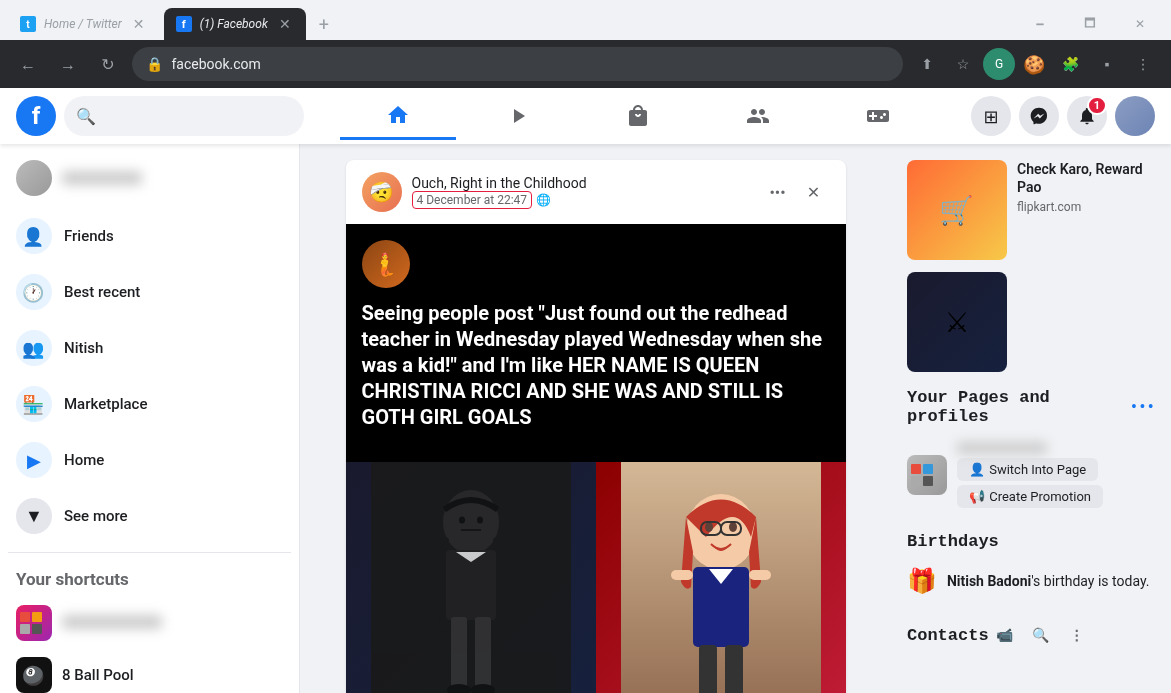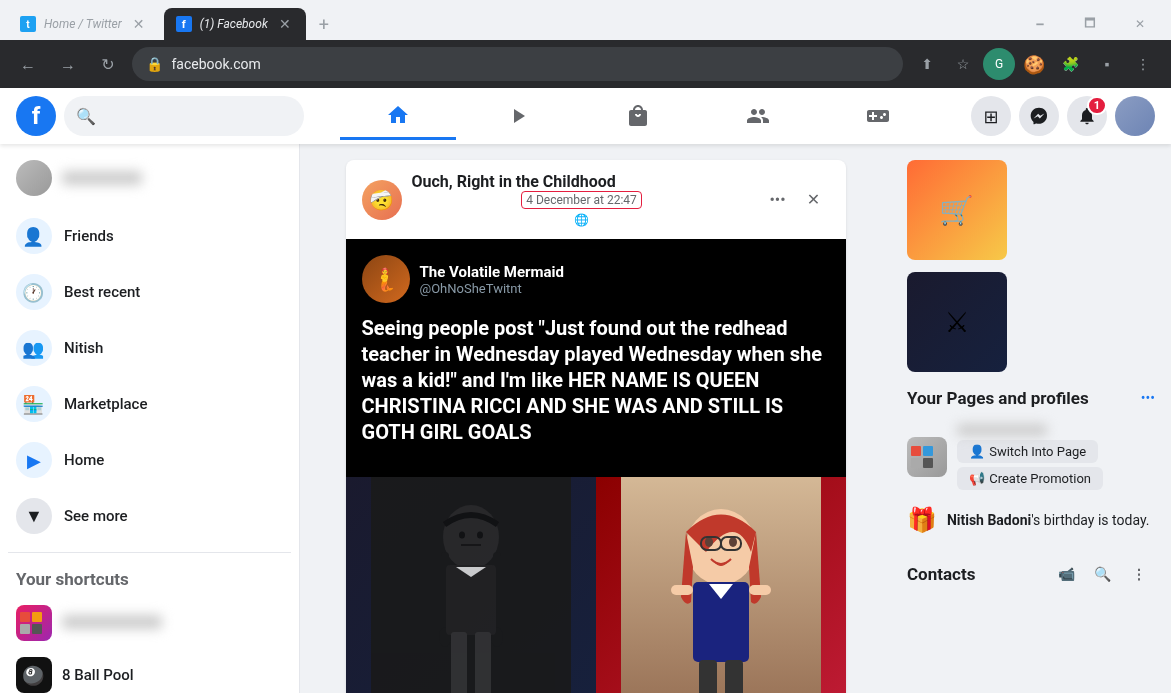--- a/index.html
+++ b/index.html
@@ -58,22 +58,22 @@
     
     .fb-feed { flex: 1; overflow-y: auto; display: flex; justify-content: center; padding: 16px; }
     .feed-inner { width: 500px; }
 
     
     .post-card { background: white; border-radius: 8px; box-shadow: 0 1px 3px rgba(0,0,0,0.1); overflow: hidden; }
     .post-header { display: flex; align-items: center; padding: 12px 16px; gap: 10px; }
     .post-group-icon { width: 40px; height: 40px; border-radius: 50%; background: #e4e6eb; overflow: hidden; }
     .post-group-img { width: 100%; height: 100%; background: linear-gradient(135deg, #f4a261, #e76f51); display: flex; align-items: center; justify-content: center; font-size: 20px; }
     .post-info { flex: 1; }
-    .post-group-name { font-size: 16px; font-weight: 700; color: #1c1e21; }
-    .post-meta { display: flex; align-items: center; gap: 4px; font-size: 13px; color: #65676b; flex-direction: column; }
+    .post-group-name { font-size: 14px; font-weight: 400; color: #1c1e21; }
+    .post-meta { display: flex; align-items: center; gap: 4px; font-size: 13px; color: #65676b; }
     .post-date-box { background: transparent; border: 1.5px solid #e41e3f; border-radius: 4px; padding: 1px 4px; font-size: 12px; color: #65676b; }
     .post-globe { font-size: 12px; color: #65676b; }
     .post-actions-header { display: flex; gap: 4px; }
     .post-action-btn { width: 32px; height: 32px; border-radius: 50%; display: flex; align-items: center; justify-content: center; cursor: pointer; color: #65676b; font-size: 16px; }
 
     
     .tweet-card { background: #000; margin: 0; padding: 16px; }
     .tweet-header { display: flex; align-items: center; gap: 10px; margin-bottom: 12px; }
     .tweet-avatar { width: 48px; height: 48px; border-radius: 50%; background: linear-gradient(135deg, #f4a261, #c1440e); overflow: hidden; }
     .tweet-avatar-img { width: 100%; height: 100%; background: linear-gradient(135deg, #8b4513, #d2691e); display: flex; align-items: center; justify-content: center; font-size: 22px; }
@@ -88,21 +88,21 @@
 
     
     .fb-right { width: 280px; overflow-y: auto; padding: 16px; flex-shrink: 0; }
     .sponsored-title { font-size: 17px; font-weight: 700; color: #65676b; margin-bottom: 12px; }
     .ad-item { display: flex; gap: 10px; margin-bottom: 12px; cursor: pointer; }
     .ad-img { width: 100px; height: 100px; border-radius: 8px; background: linear-gradient(135deg, #ff6b35, #f7931e); flex-shrink: 0; overflow: hidden; display: flex; align-items: center; justify-content: center; font-size: 24px; }
     .ad-img-2 { background: linear-gradient(135deg, #1a1a2e, #16213e); }
     .ad-info { flex: 1; }
     .ad-title { font-size: 14px; font-weight: 600; color: #1c1e21; line-height: 1.3; }
     .ad-domain { font-size: 12px; color: #65676b; margin-top: 4px; }
-    .section-title { font-size: 17px; font-weight: 700; color: #1c1e21; margin: 16px 0 8px; display: flex; align-items: center; justify-content: space-between; }
+    .section-title { font-size: 17px; font-weight: 700; color: #1c1e21; margin: 16px 0 8px; display: flex; align-items: center; justify-content: flex-start; font-family: Liberation Mono, monospace; }
     .section-more { color: #1877f2; font-size: 14px; cursor: pointer; font-weight: normal; }
     .pages-item { display: flex; align-items: center; gap: 10px; padding: 8px 0; }
     .pages-avatar { width: 40px; height: 40px; border-radius: 8px; background: linear-gradient(135deg, #bbb, #999); flex-shrink: 0; display: flex; align-items: center; justify-content: center; font-size: 18px; }
     .pages-info { flex: 1; }
     .pages-actions { display: flex; gap: 8px; margin-top: 4px; }
     .pages-btn { font-size: 13px; color: #1c1e21; background: #e4e6eb; border-radius: 6px; padding: 4px 12px; cursor: pointer; display: flex; align-items: center; gap: 4px; }
     .birthday-item { display: flex; align-items: center; gap: 10px; padding: 8px 0; }
     .birthday-icon { font-size: 24px; }
     .birthday-text { font-size: 14px; color: #1c1e21; }
     .birthday-text strong { font-weight: 700; }
@@ -302,24 +302,20 @@
               <div class="post-action-btn">•••</div>
               <div class="post-action-btn">✕</div>
             </div>
           </div>
 
           <div class="tweet-card">
             <div class="tweet-header">
               <div class="tweet-avatar">
                 <div class="tweet-avatar-img">🧜</div>
               </div>
-              <div class="tweet-user">
-                <div class="tweet-name">The Volatile Mermaid</div>
-                <div class="tweet-handle">@OhNoSheTwitnt</div>
-              </div>
             </div>
             <div class="tweet-text">Seeing people post "Just found out the redhead teacher in Wednesday played Wednesday when she was a kid!" and I'm like HER NAME IS QUEEN CHRISTINA RICCI AND SHE WAS AND STILL IS GOTH GIRL GOALS</div>
           </div>
 
           <div class="post-image-area">
 
             <div class="post-img-half post-img-left">
               <svg viewBox="0 0 200 280" width="200" height="280" style="opacity:0.9;">
 
                 <rect width="200" height="280" fill="#1a1a1a"></rect>
@@ -398,20 +394,24 @@
       </div>
     </div>
 
     <div class="fb-right">
 
 
       <div class="ad-item">
         <div class="ad-img">
           <div style="background:linear-gradient(135deg,#ff6b35,#f7c948);width:100%;height:100%;display:flex;align-items:center;justify-content:center;font-size:28px;">🛒</div>
         </div>
+        <div class="ad-info">
+          <div class="ad-title">Check Karo, Reward Pao</div>
+          <div class="ad-domain">flipkart.com</div>
+        </div>
       </div>
 
       <div class="ad-item">
         <div class="ad-img ad-img-2">
           <div style="background:linear-gradient(135deg,#1a1a2e,#16213e);width:100%;height:100%;display:flex;align-items:center;justify-content:center;font-size:28px;">⚔</div>
         </div>
       </div>
 
       <div class="section-title">
         <span>Your Pages and profiles</span>
@@ -439,20 +439,23 @@
           </div>
           <div class="pages-actions">
             <div class="pages-btn">
               <span>📢</span>
               <span>Create Promotion</span>
             </div>
           </div>
         </div>
       </div>
 
+      <div class="section-title">
+        <span>Birthdays</span>
+      </div>
       <div class="birthday-item">
         <span class="birthday-icon">🎁</span>
         <div class="birthday-text">
           <strong>Nitish Badoni</strong><span>'s birthday is today.</span>
         </div>
       </div>
 
       <div class="section-title">
         <span>Contacts</span>
         <div style="display:flex;gap:4px;">

